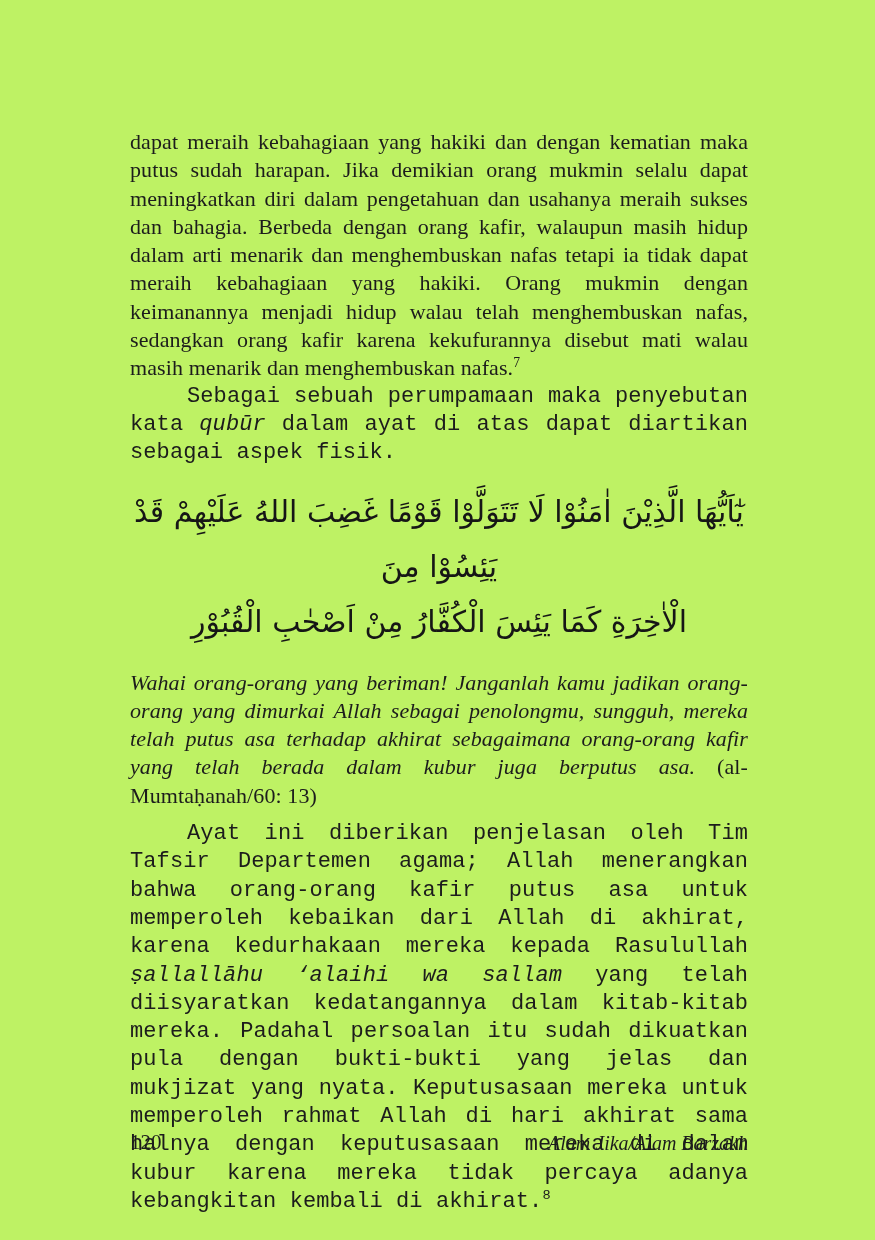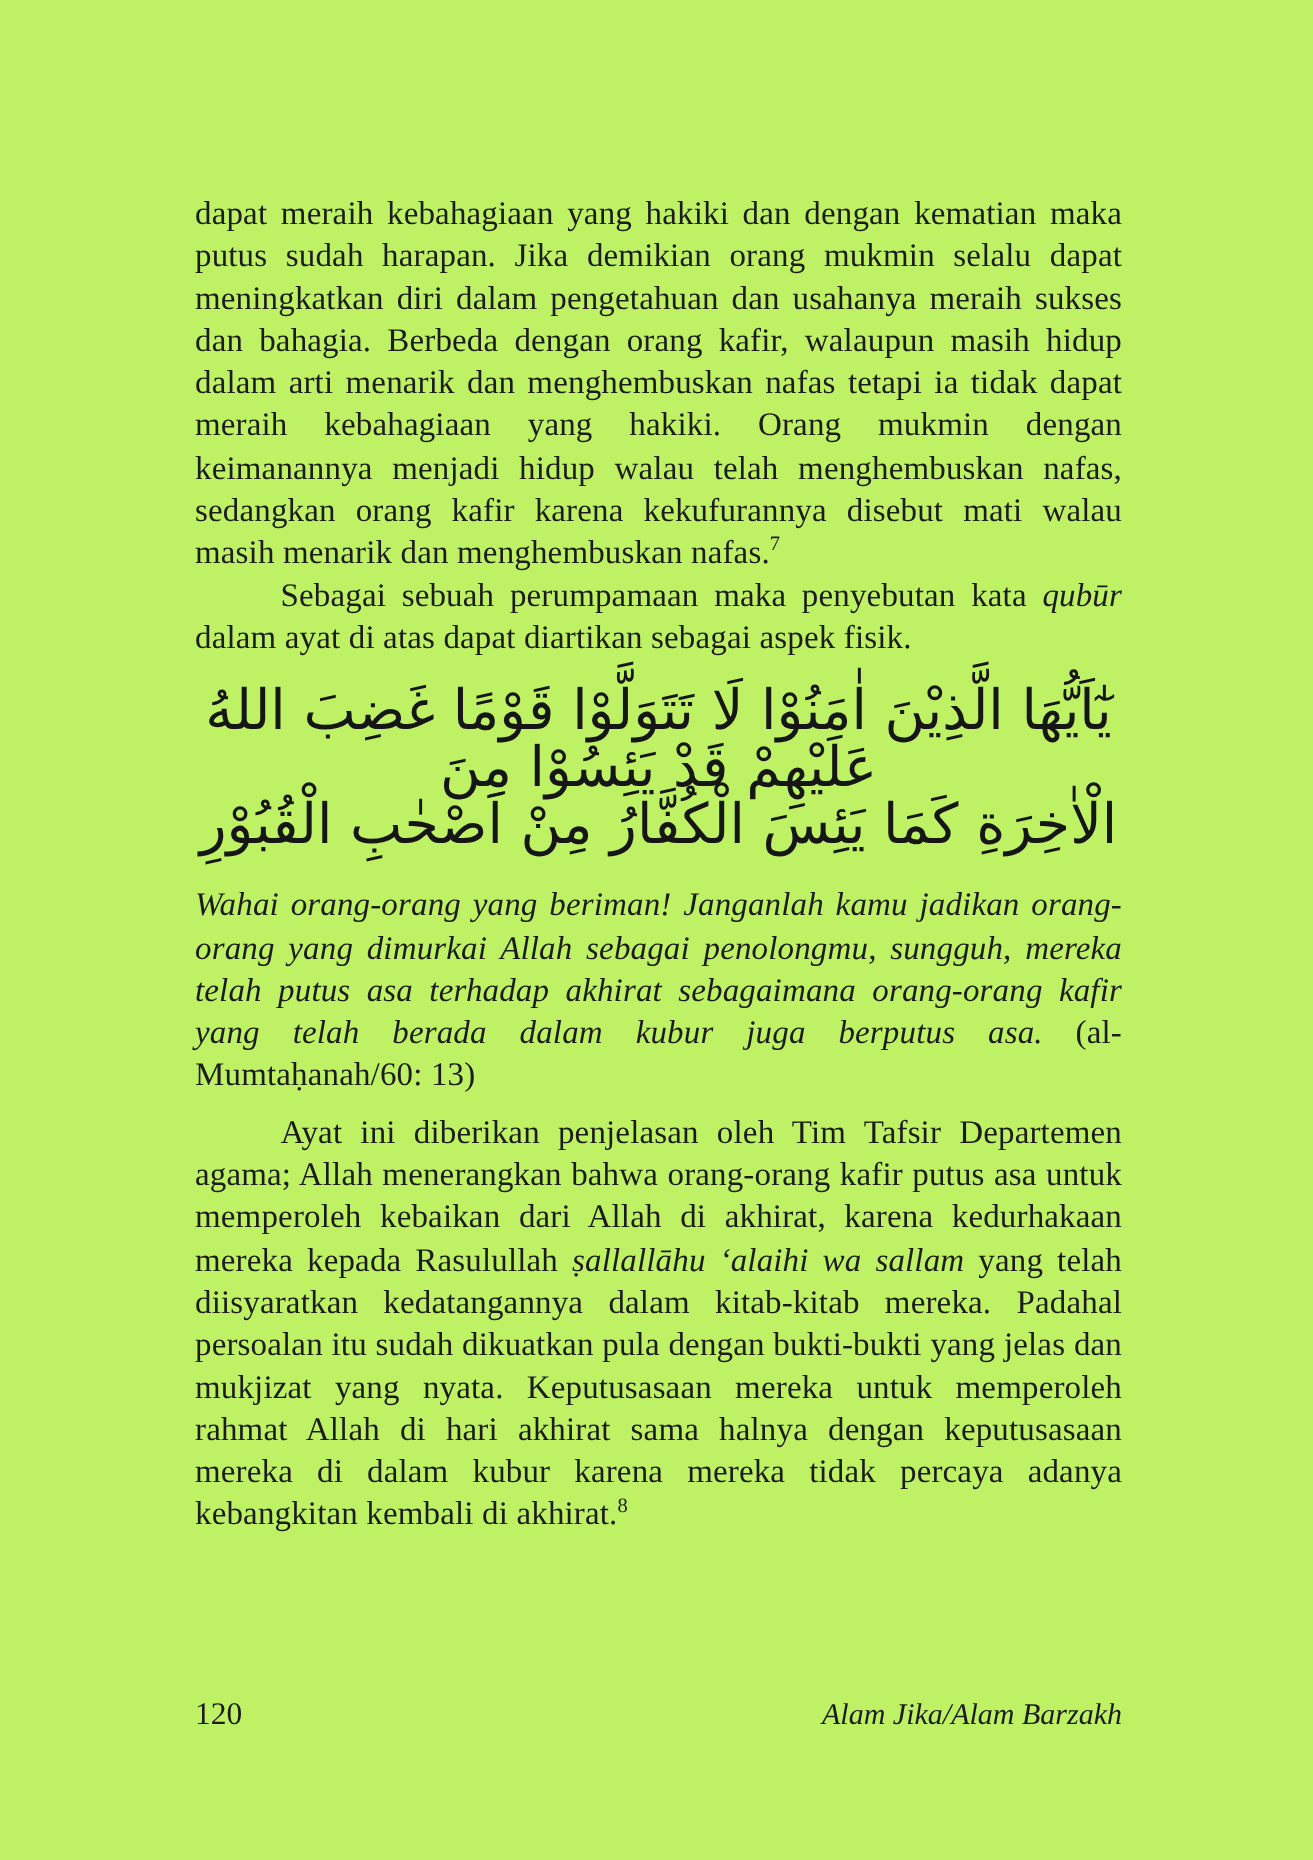--- a/index.html
+++ b/index.html
@@ -29,20 +29,21 @@
   }
   .body-par {
     margin: 0;
     font-size: 22px;
     line-height: 28.3px;
     text-align: justify;
     letter-spacing: 0.1px;
   }
   .indent {
     text-indent: 57px;
+    font-family: Liberation Mono, monospace;
   }
   .italic {
     font-style: italic;
   }
   sup.fnref {
     font-size: 0.62em;
     line-height: 0;
     vertical-align: super;
   }
   .section-heading {
@@ -53,22 +54,22 @@
   }
   .section-heading .label {
     display: inline-block;
     margin-right: 13px;
   }
   .arabic-block {
     margin-top: 16px;
     direction: rtl;
     text-align: center;
     font-family: "DejaVu Sans", sans-serif;
-    font-size: 37px;
-    line-height: 38px;
+    font-size: 30px;
+    line-height: 55px;
     color: #161616;
   }
   .translation {
     margin-top: 20px;
   }
   .closing-par {
     margin-top: 10px;
   }
   .footer {
     position: absolute;

